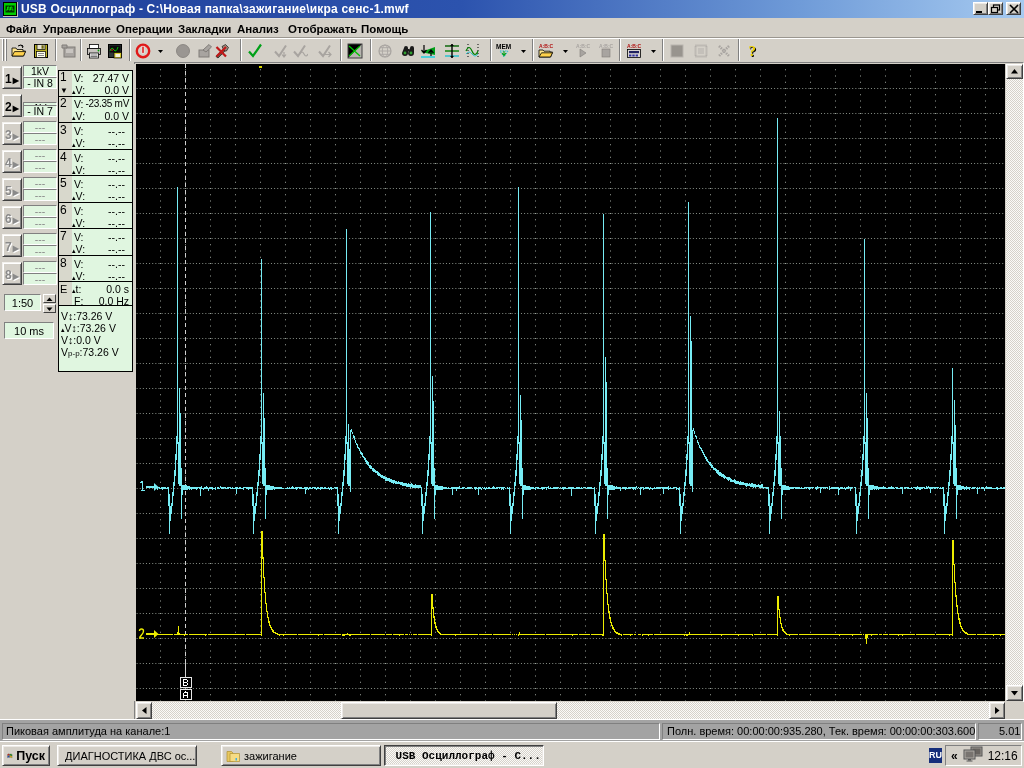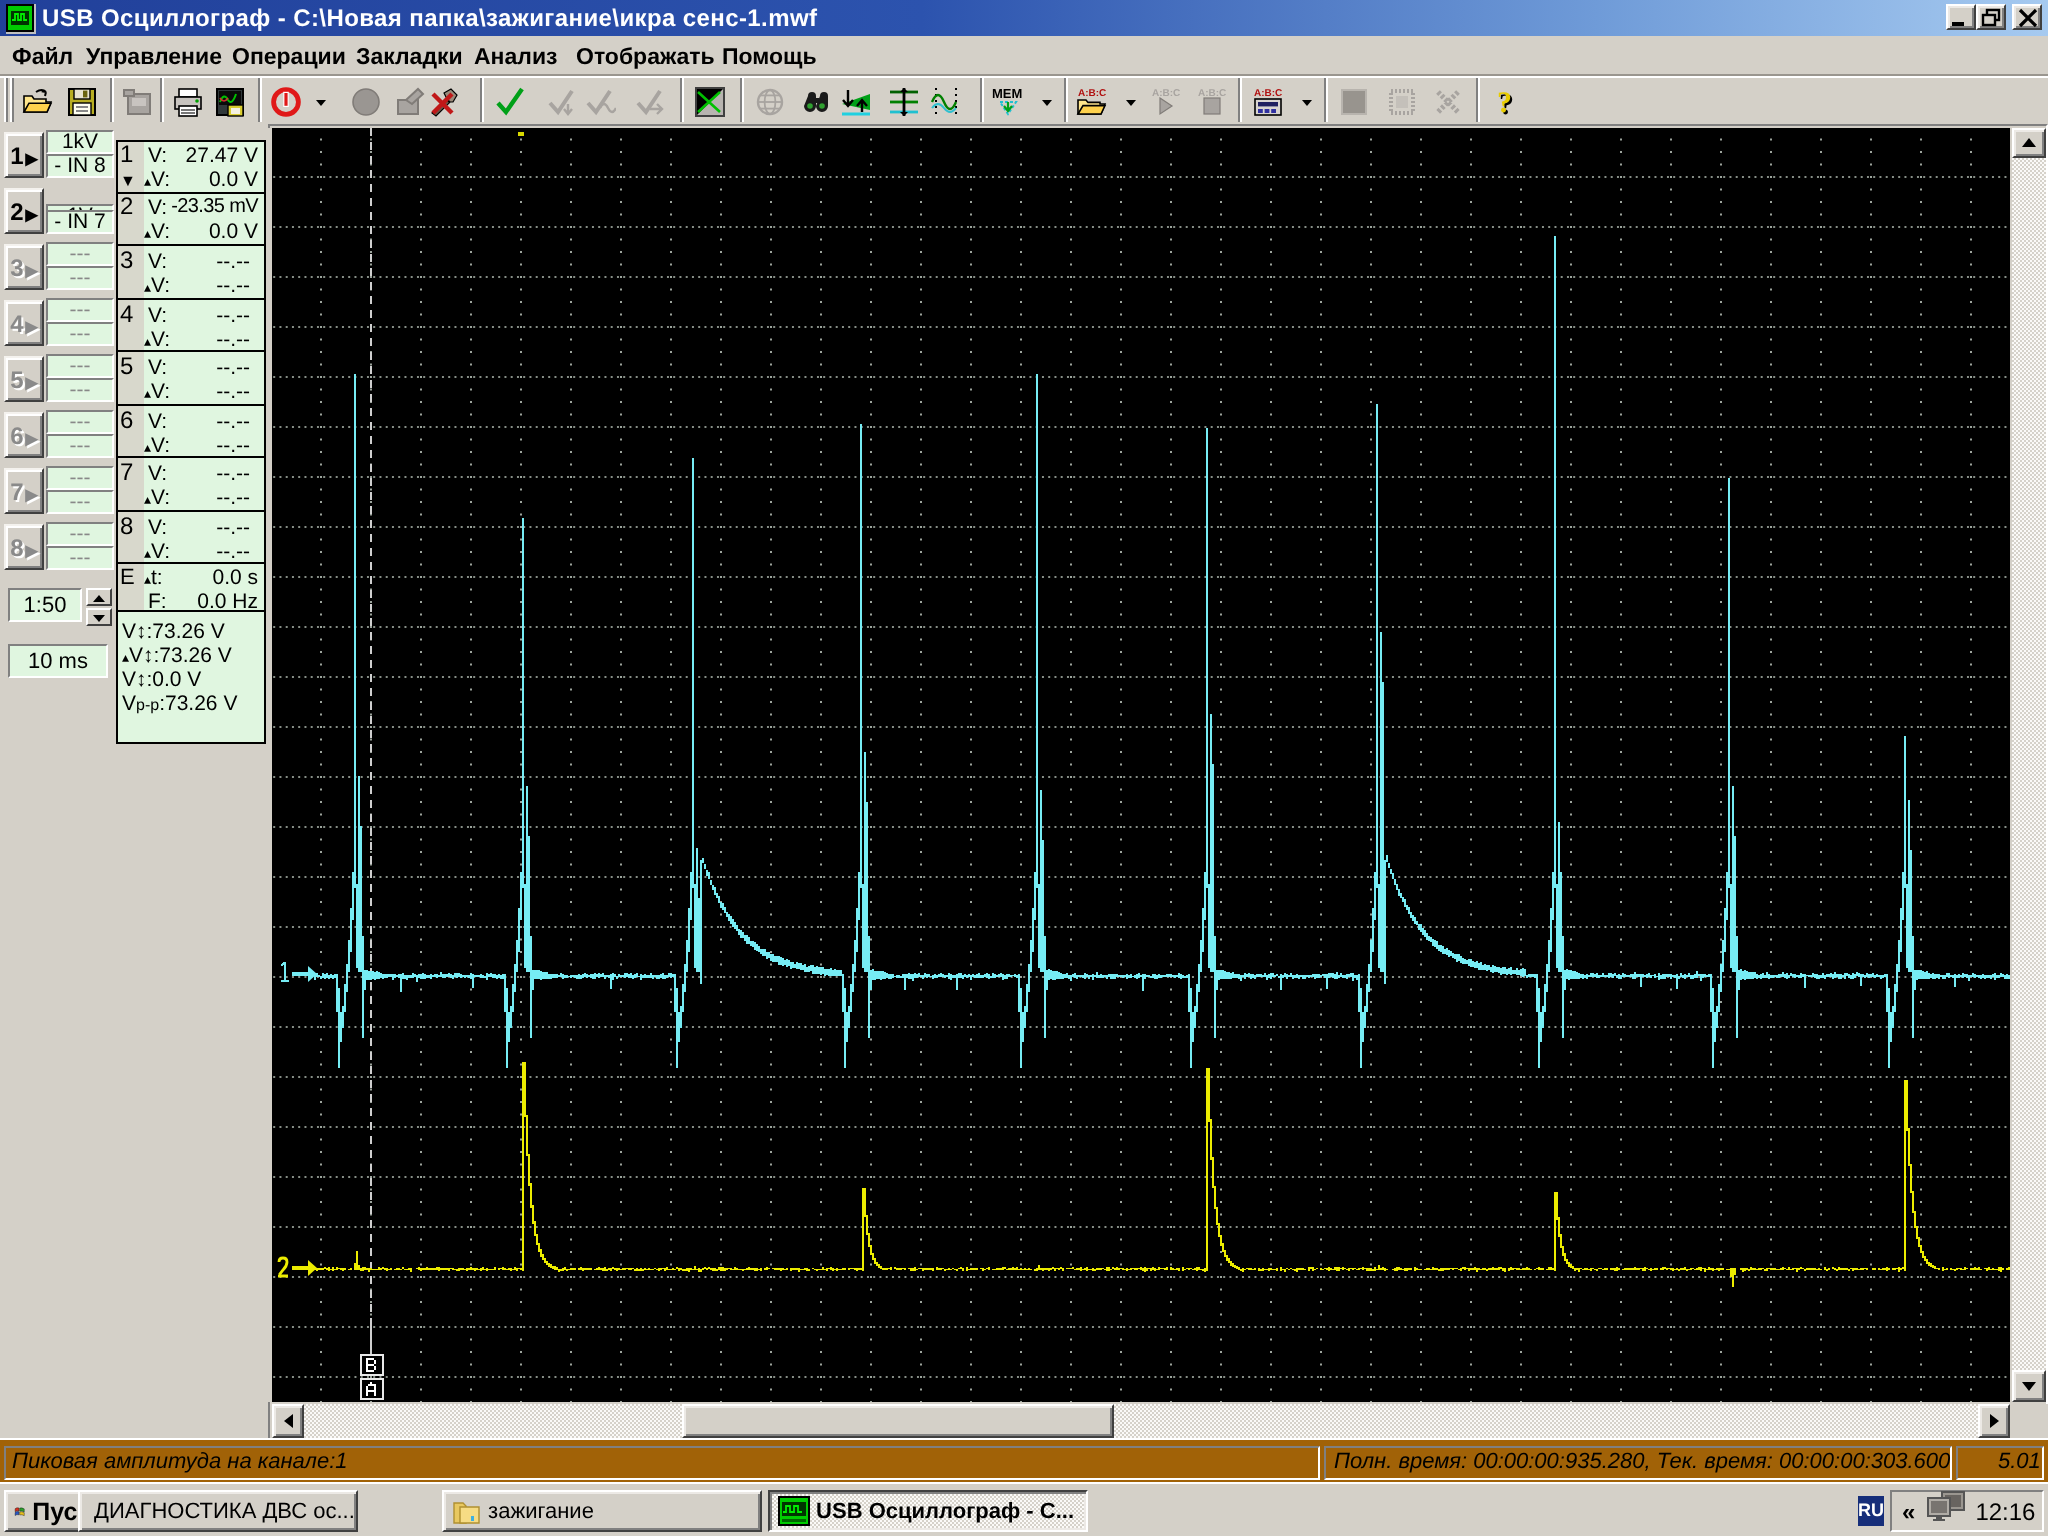--- a/index.html
+++ b/index.html
@@ -15,25 +15,25 @@
 .fld { position:absolute; background:#e0f6e0; border:1px solid; border-color:#808080 #fff #fff #808080; font-size:11px; }
 .spin { position:absolute; width:13px; background:#d4d0c8; border:1px solid; border-color:#fff #404040 #404040 #fff; line-height:5px; }
 #meas { position:absolute; left:58px; top:70px; width:75px; height:302px; background:#e0f6e0; border:1px solid #000; }
 .mgroup { position:absolute; left:0; width:73px; height:25.5px; border-bottom:1px solid #000; }
 .mnum { position:absolute; left:1px; top:0px; width:11px; font-size:12px; color:#000; line-height:12px; }
 .ml { position:absolute; font-size:10.5px; color:#000; white-space:nowrap; }
 .mv { position:absolute; right:3px; font-size:10.5px; color:#000; white-space:nowrap; }
 .dl { font-size:7px; }
 #plotborder { position:absolute; left:134px; top:62px; width:890px; height:658px; border:1px solid; border-color:#808080 #fff #fff #808080; background:#d4d0c8; }
 .sbtn { position:absolute; background:#d4d0c8; border:1px solid; border-color:#fff #404040 #404040 #fff; box-shadow:inset 1px 1px 0 #ece9e5, inset -1px -1px 0 #808080; display:flex; align-items:center; justify-content:center; }
-#statusbar { position:absolute; left:0; top:719px; width:1024px; height:22px; background:#a16207; border-top:1px solid #fff;font-style:italic; }
+#statusbar { position:absolute; left:0; top:719px; width:1024px; height:22px; background:#a3a3a3; border-top:1px solid #fff; }
 .sp { position:absolute; top:3px; height:17px; border:1px solid; border-color:#808080 #fff #fff #808080; font-size:11px; line-height:15px; color:#000; white-space:nowrap; overflow:hidden; }
 #taskbar { position:absolute; left:0; top:741px; width:1024px; height:27px; background:#d4d0c8; border-top:1px solid #fff; }
 .tbtn { position:absolute; top:3px; height:21px; background:#d4d0c8; border:1px solid; border-color:#fff #404040 #404040 #fff; box-shadow:inset 1px 1px 0 #ece9e5, inset -1px -1px 0 #808080; font-size:11px; display:flex; align-items:center; padding:0 4px; white-space:nowrap; overflow:hidden; }
-.tbtn.active { border-color:#404040 #fff #fff #404040; box-shadow:inset 1px 1px 0 #808080, inset -1px -1px 0 #ece9e5; background-image:conic-gradient(#fbfaf8 25%,#d6d2ca 0 50%,#fbfaf8 0 75%,#d6d2ca 0);background-size:2px 2px; font-weight:bold; }
+.tbtn.active { border-color:#404040 #fff #fff #404040; box-shadow:inset 1px 1px 0 #808080, inset -1px -1px 0 #ece9e5; background-image:conic-gradient(#fbfaf8 25%,#d6d2ca 0 50%,#fbfaf8 0 75%,#d6d2ca 0);background-size:2px 2px; font-weight:bold;font-family:Liberation Mono, monospace; }
 </style></head><body>
 <div id="root">
 <div id="titlebar">
       <svg style="position:absolute;left:3px;top:2px" width="15" height="15" viewBox="0 0 15 15">
         <rect x="0" y="0" width="15" height="15" fill="#c0c0c0"></rect>
         <rect x="0.5" y="0.5" width="13" height="13" fill="#00cc00" stroke="#000"></rect>
         <rect x="2.5" y="3.5" width="9" height="7" fill="#003300"></rect>
         <path d="M3 8 l1.5 0 l0 -3 l1.5 0 l0 3 l1.5 0 l0 -3 l1.5 0 l0 3 l1.5 0" stroke="#00ee00" fill="none" stroke-width="0.9"></path>
       </svg>
       <div id="titletext">USB Осциллограф - C:\Новая папка\зажигание\икра сенс-1.mwf</div>
@@ -462,21 +462,21 @@
 <div class="sp" style="left:662px;width:314px;padding-left:4px">Полн. время: 00:00:00:935.280, Тек. время: 00:00:00:303.600</div>
 <div class="sp" style="left:978px;width:44px;padding-left:20px">5.01</div>
 </div>
 <div id="taskbar">
 <div class="tbtn" style="left:2px;width:48px;font-weight:bold;font-size:12.5px"><svg width="15" height="15" viewBox="0 0 15 15">
           <path d="M1.5 4.5 Q3.5 2.5 6.5 3.5 L6.5 7.5 Q3.5 6.5 1.5 8.5 Z" fill="#d83020" stroke="#000" stroke-width="0.5"></path>
           <path d="M7.5 3.7 Q10.5 2.7 13.5 4.7 L13.5 8.7 Q10.5 6.7 7.5 7.7 Z" fill="#30a030" stroke="#000" stroke-width="0.5"></path>
           <path d="M1.5 9.5 Q3.5 7.5 6.5 8.5 L6.5 12.5 Q3.5 11.5 1.5 13.5 Z" fill="#2858c8" stroke="#000" stroke-width="0.5"></path>
           <path d="M7.5 8.7 Q10.5 7.7 13.5 9.7 L13.5 13.7 Q10.5 11.7 7.5 12.7 Z" fill="#e8c020" stroke="#000" stroke-width="0.5"></path>
         </svg>&nbsp;Пуск</div>
-<div class="tbtn" style="left:39px;width:140px"><svg width="15" height="15" viewBox="0 0 15 15">
+<div class="tbtn" style="left:57px;width:140px"><svg width="15" height="15" viewBox="0 0 15 15">
           <ellipse cx="7.5" cy="7.5" rx="6" ry="6.5" fill="#c01818"></ellipse>
           <ellipse cx="7.5" cy="7.5" rx="2.6" ry="4.6" fill="#fff"></ellipse>
           <ellipse cx="7.2" cy="7.5" rx="2.2" ry="4.2" fill="#801010"></ellipse>
         </svg>&nbsp;ДИАГНОСТИКА ДВС ос...</div>
 <div class="tbtn" style="left:221px;width:160px"><svg width="15" height="14" viewBox="0 0 15 14">
           <path d="M1 12.5 L1 2.5 L5.5 2.5 L7 4 L7 12.5 Z" fill="#e8c860" stroke="#b09030" stroke-width="0.7"></path>
           <path d="M4 12.5 L4 4.5 L13.5 4.5 L13.5 12.5 Z" fill="#f6dc84" stroke="#b09030" stroke-width="0.7"></path>
           <rect x="9.5" y="9" width="1.5" height="2.5" fill="#40b0e0"></rect>
         </svg>&nbsp;зажигание</div>
 <div class="tbtn active" style="left:384px;width:160px"><svg width="16" height="15" viewBox="0 0 16 15">

